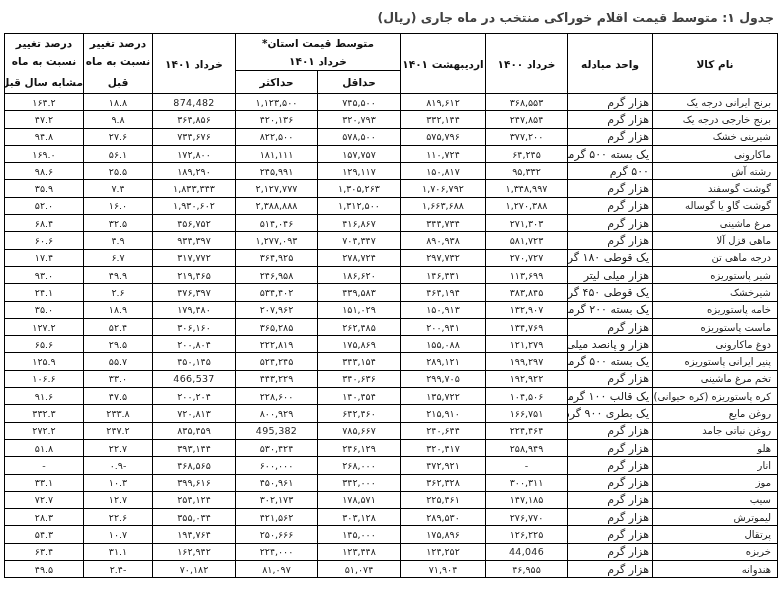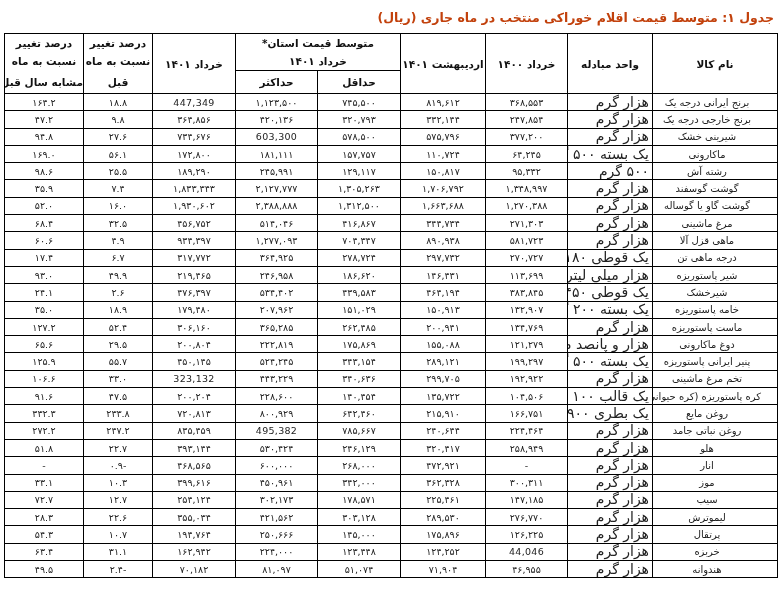--- a/index.html
+++ b/index.html
@@ -1,30 +1,30 @@
 <!DOCTYPE html>
 <html><head>
 <meta charset="utf-8">
 <style>
   html, body { margin:0; padding:0; background:#ffffff; }
   body { width:780px; height:598px; overflow:hidden; position:relative;
          font-family:"DejaVu Sans", sans-serif; color:#111; }
   .title { position:absolute; top:10px; right:6px; direction:rtl;
-           font-family:"DejaVu Sans", sans-serif; font-weight:bold; font-size:12.5px; color:#c2410c; }
+           font-family:"DejaVu Sans", sans-serif; font-weight:bold; font-size:12.5px; color:#404040; }
   table { position:absolute; top:33px; left:4px; width:773px; border-collapse:collapse;
           direction:rtl; table-layout:fixed; }
   td, th { border:1.6px solid #000; padding:0; text-align:center; font-size:9.5px;
            color:#222; white-space:nowrap; overflow:hidden; }
   th { font-weight:bold; font-size:10.5px; color:#111; }
   thead tr.h1 th { height:18px; }
   thead tr.h2 th { height:18px;margin-left:23px; }
   thead tr.h3 th { height:22px;text-align:center; }
   tbody td { height:16.3px; line-height:15px; }
-  td.name { padding-right:16px; font-size:10px; }
-  td.unit { text-align:right; padding-right:3px; font-size:14px; }
+  td.name { text-align:right; padding-right:6px; font-size:10px; }
+  td.unit { text-align:right; padding-right:3px; font-size:11px; }
   td.num { font-family:"DejaVu Sans", sans-serif; letter-spacing:0.3px; }
 </style>
 </head>
 <body>
 
 <div class="title">جدول ۱: متوسط قیمت اقلام خوراکی منتخب در ماه جاری (ریال)</div>
 
 <table>
   <colgroup>
     <col style="width:125px">
@@ -61,42 +61,42 @@
     </tr>
   </thead>
   <tbody id="tbody">
       <tr>
         <td class="name">برنج ایرانی درجه یک</td>
         <td class="unit">هزار گرم</td>
         <td class="num">۳۶۸,۵۵۳</td>
         <td class="num">۸۱۹,۶۱۲</td>
         <td class="num">۷۴۵,۵۰۰</td>
         <td class="num">۱,۱۲۳,۵۰۰</td>
-        <td class="num">447,349</td>
+        <td class="num">874,482</td>
         <td class="num">۱۸.۸</td>
         <td class="num">۱۶۴.۲</td>
       </tr>
       <tr>
         <td class="name">برنج خارجی درجه یک</td>
         <td class="unit">هزار گرم</td>
         <td class="num">۲۴۷,۸۵۴</td>
         <td class="num">۳۳۲,۱۴۴</td>
         <td class="num">۳۲۰,۷۹۳</td>
         <td class="num">۴۲۰,۱۳۶</td>
         <td class="num">۳۶۴,۸۵۶</td>
         <td class="num">۹.۸</td>
         <td class="num">۴۷.۲</td>
       </tr>
       <tr>
         <td class="name">شیرینی خشک</td>
         <td class="unit">هزار گرم</td>
         <td class="num">۳۷۷,۲۰۰</td>
         <td class="num">۵۷۵,۷۹۶</td>
         <td class="num">۵۷۸,۵۰۰</td>
-        <td class="num">603,300</td>
+        <td class="num">۸۲۲,۵۰۰</td>
         <td class="num">۷۳۴,۶۷۶</td>
         <td class="num">۲۷.۶</td>
         <td class="num">۹۴.۸</td>
       </tr>
       <tr>
         <td class="name">ماکارونی</td>
         <td class="unit">یک بسته ۵۰۰ گرمی</td>
         <td class="num">۶۴,۲۴۵</td>
         <td class="num">۱۱۰,۷۲۴</td>
         <td class="num">۱۵۷,۷۵۷</td>
@@ -237,21 +237,21 @@
         <td class="num">۵۵.۷</td>
         <td class="num">۱۲۵.۹</td>
       </tr>
       <tr>
         <td class="name">تخم مرغ ماشینی</td>
         <td class="unit">هزار گرم</td>
         <td class="num">۱۹۲,۹۲۲</td>
         <td class="num">۲۹۹,۷۰۵</td>
         <td class="num">۳۴۰,۶۳۶</td>
         <td class="num">۴۴۳,۲۲۹</td>
-        <td class="num">323,132</td>
+        <td class="num">466,537</td>
         <td class="num">۳۳.۰</td>
         <td class="num">۱۰۶.۶</td>
       </tr>
       <tr>
         <td class="name">کره پاستوریزه (کره حیوانی)</td>
         <td class="unit">یک قالب ۱۰۰ گرمی</td>
         <td class="num">۱۰۴,۵۰۶</td>
         <td class="num">۱۳۵,۷۲۲</td>
         <td class="num">۱۴۰,۴۵۴</td>
         <td class="num">۲۲۸,۶۰۰</td>

